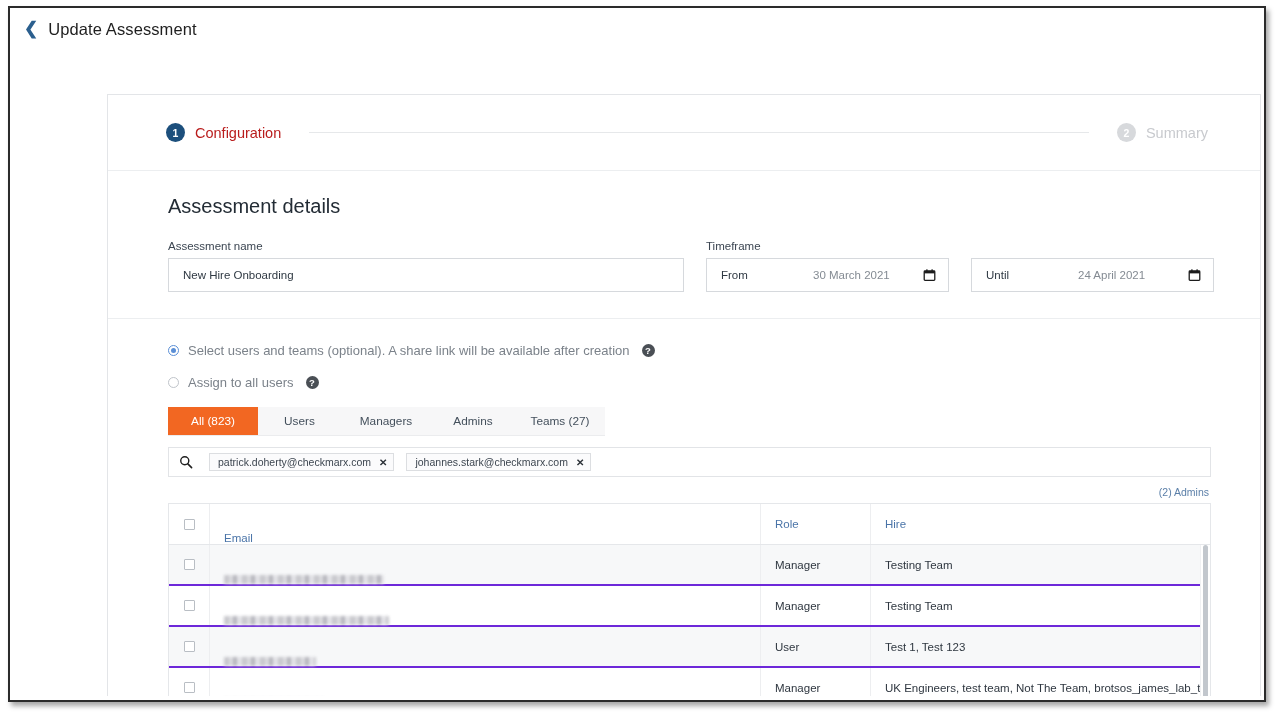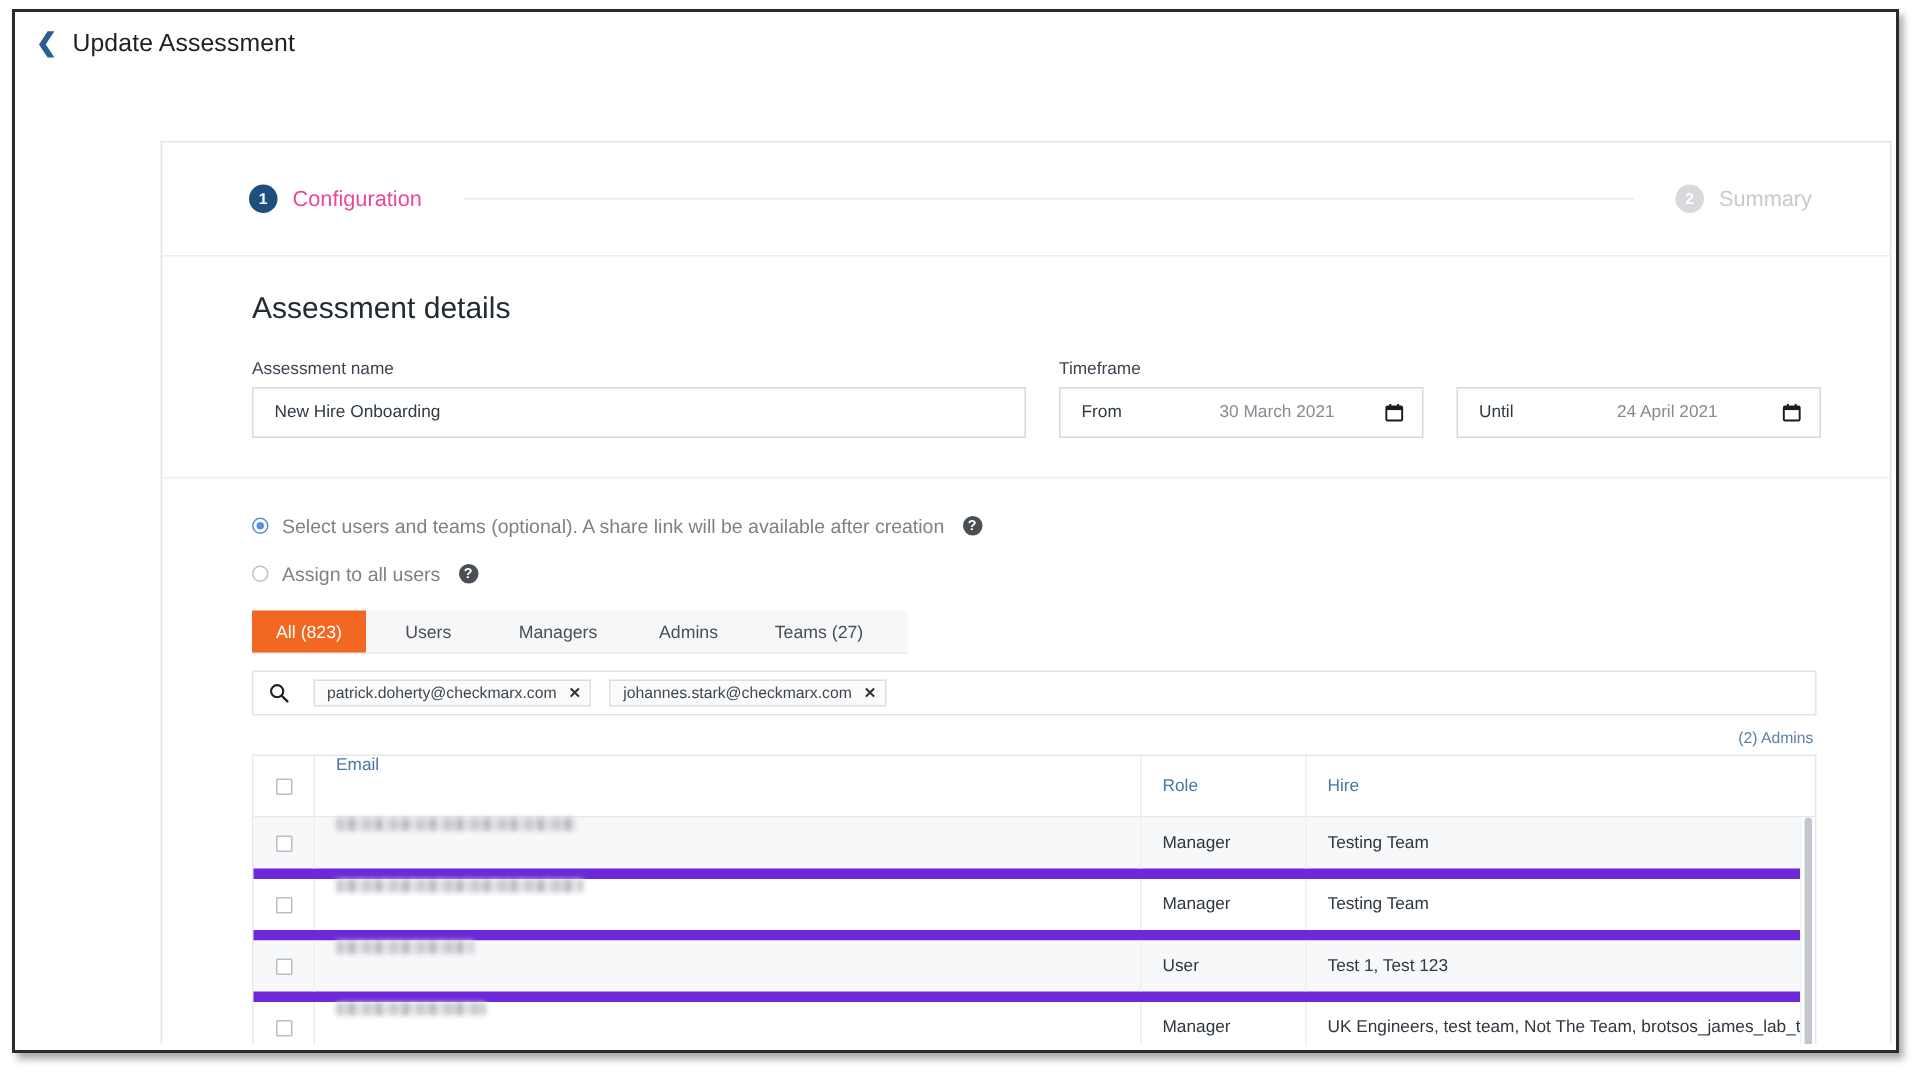--- a/index.html
+++ b/index.html
@@ -92,21 +92,21 @@
     display: flex;
     align-items: center;
     justify-content: center;
     font-size: 10.5px;
     color: #ffffff;
     font-weight: 600;
   }
   .step.active .step-num { background: #1c4f7c; }
   .step.inactive .step-num { background: #d7d9dc; }
   .step-label { font-size: 14.5px; }
-  .step.active .step-label { color: #ec4899; }
+  .step.active .step-label { color: #b91c1c; }
   .step.inactive .step-label { color: #c8cace; }
   .step-line {
     flex: 1;
     height: 1px;
     background: #e6e8ea;
     margin: 0 28px;
   }
 
   
   .details-section {
@@ -221,21 +221,21 @@
     border-bottom: 1px solid #ebecee;
   }
   .tab {
     font-size: 11.8px;
     color: #44505c;
     padding: 7px 0 7px 0;
     text-align: center;
     cursor: pointer;
     flex: none;
   }
-  .tab.t0 { width: 76px; }
+  .tab.t0 { width: 90px; }
   .tab.t1 { width: 83px; }
   .tab.t2 { width: 90px; }
   .tab.t3 { width: 84px; }
   .tab.t4 { width: 90px; }
   .tab.active {
     background: #f26722;
     color: #ffffff;
   }
 
   
@@ -287,40 +287,40 @@
     background: #fff;
   }
   .trow {
     display: flex;
     align-items: center;
     height: 41px;
     box-sizing: border-box;
   }
   .trow.header { border-bottom: 1px solid #e5e7ea; background: #fff; }
   .trow.alt { background: #f7f8f9; }
-  .trow.body { border-bottom: 7px solid #6d28d9; }
+  .trow.body { border-bottom: 2px solid #6d28d9; }
   .c-check {
     width: 40px; flex: none;
     display: flex; align-items: center; justify-content: center;
     border-right: 0;
   }
   .cbox {
     width: 11px; height: 11px;
     border: 1px solid #b9bec4;
     background: #fff;
     box-sizing: border-box;
     border-radius: 1px;
     cursor: pointer;
   }
   .c-email {
     flex: 1;
     padding-left: 14px;
     border-left: 1px solid #edeef0;
     height: 100%;
-    display: flex; align-items: flex-start;
+    display: flex; align-items: flex-end;
     box-sizing: border-box;
   }
   .c-role {
     width: 110px; flex: none;
     padding-left: 14px;
     border-left: 1px solid #edeef0;
     height: 100%;
     display: flex; align-items: center;
     box-sizing: border-box;
   }

